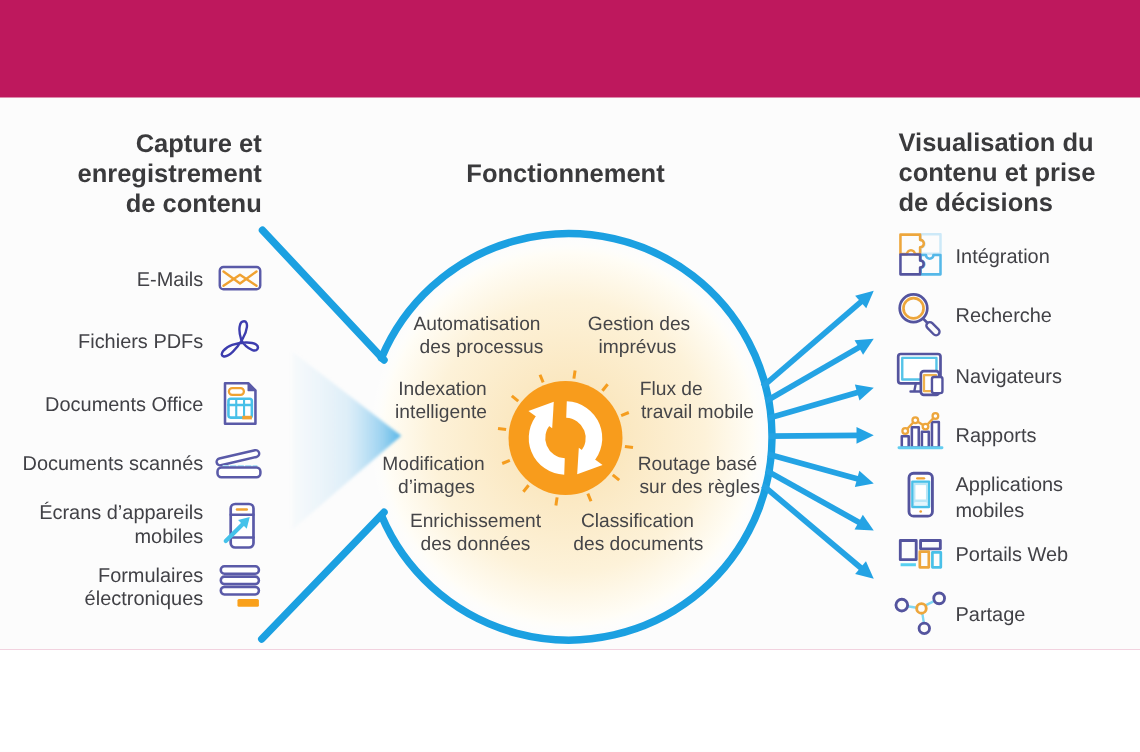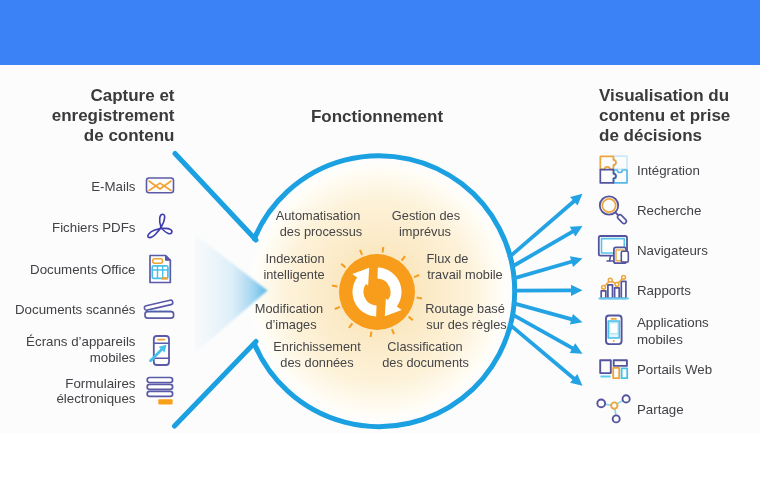--- a/index.html
+++ b/index.html
@@ -1,16 +1,16 @@
 <!DOCTYPE html>
 <html><head>
 <meta charset="utf-8">
 <style>
 html,body{margin:0;padding:0;background:#ffffff;}
-#stage{position:relative;width:760px;height:433px;background:#3b82f6;overflow:hidden;
+#stage{position:relative;width:760px;height:433px;background:#be185d;overflow:hidden;
 font-family:"Liberation Sans",sans-serif;}
 svg text{font-family:"Liberation Sans",sans-serif;}
 </style>
 </head>
 <body>
 <div id="stage">
 <svg width="760" height="501" viewBox="0 0 760 501">
 <defs>
 <radialGradient id="glow" cx="0.5" cy="0.5" r="0.5">
  <stop offset="0%" stop-color="#f9e1ad"></stop>

